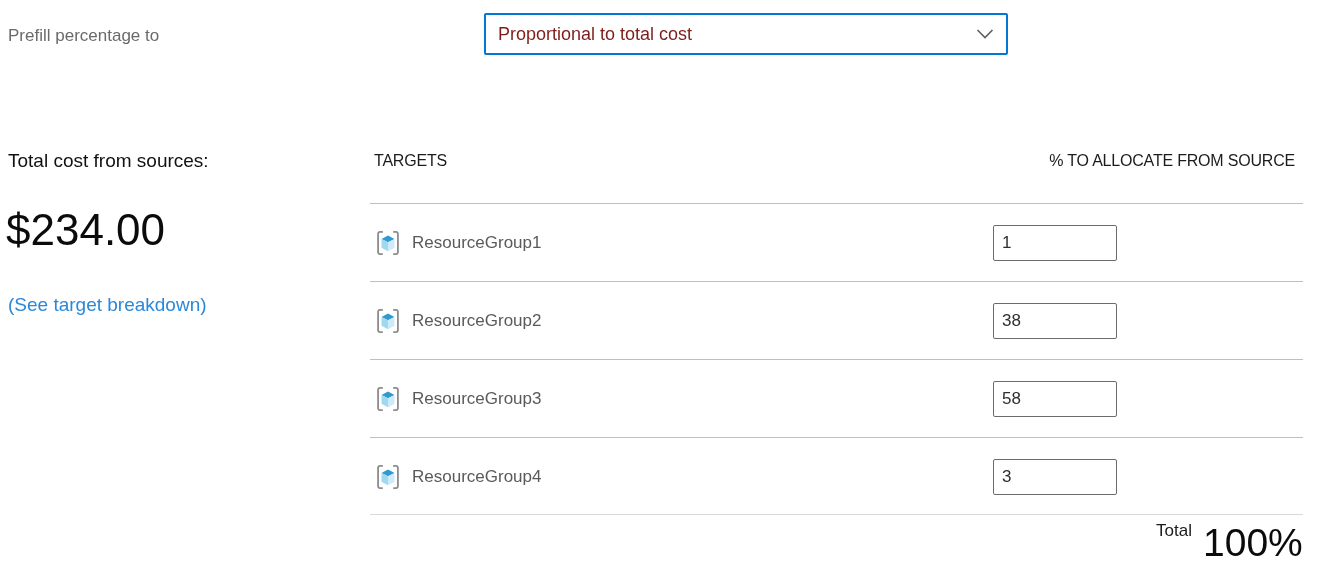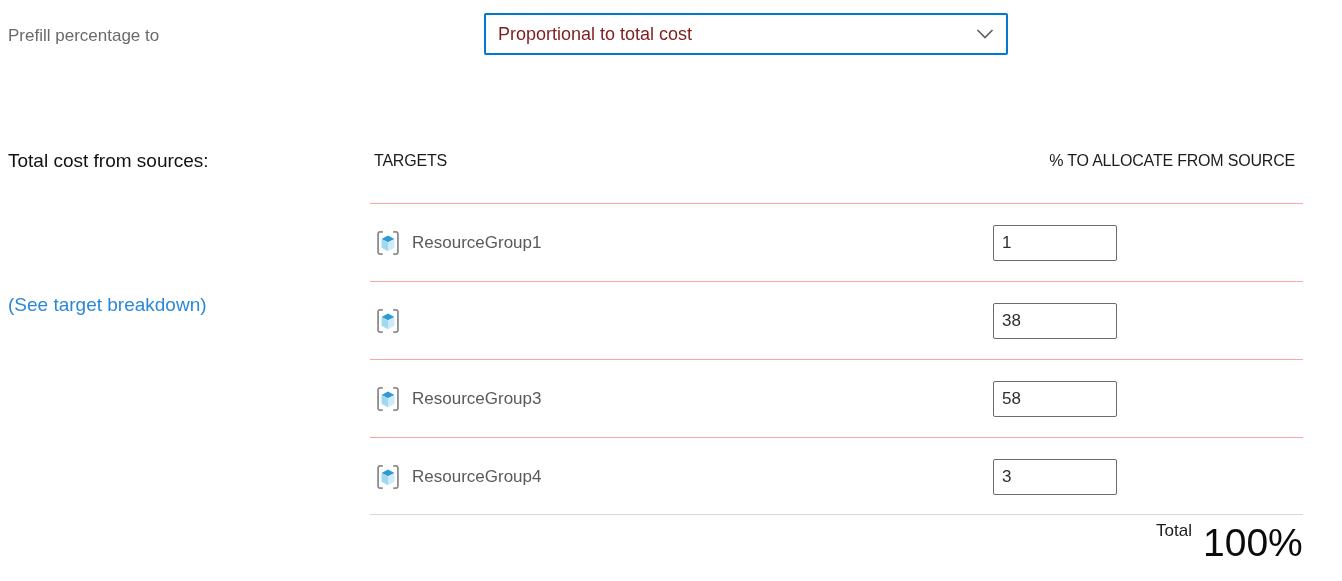--- a/index.html
+++ b/index.html
@@ -106,20 +106,21 @@
   <div class="dropdown">
     <span class="dropdown-value">Proportional to total cost</span>
     <span class="dropdown-chevron">
       <svg width="18" height="12" viewBox="0 0 18 12">
         <polyline points="1.5,2 9,9.5 16.5,2" fill="none" stroke="#5f5f5f" stroke-width="1.6"></polyline>
       </svg>
     </span>
   </div>
 
   <div class="summary-label">Total cost from sources:</div>
+  <div class="summary-amount">$234.00</div>
   <a class="summary-link">(See target breakdown)</a>
 
   <div class="hdr-targets">TARGETS</div>
   <div class="hdr-alloc">% TO ALLOCATE FROM SOURCE</div>
 
   <div class="rows">
 
     <div class="trow">
       <svg class="rg-icon" width="26" height="30" viewBox="0 0 16 18">
         <path d="M4.4,2.2 H3.2 Q1.9,2.2 1.9,3.5 V14.5 Q1.9,15.8 3.2,15.8 H4.4" fill="none" stroke="#8c8c8c" stroke-width="1.1" stroke-linecap="round"></path>
@@ -133,20 +134,21 @@
     </div>
 
     <div class="trow">
       <svg class="rg-icon" width="26" height="30" viewBox="0 0 16 18">
         <path d="M4.4,2.2 H3.2 Q1.9,2.2 1.9,3.5 V14.5 Q1.9,15.8 3.2,15.8 H4.4" fill="none" stroke="#8c8c8c" stroke-width="1.1" stroke-linecap="round"></path>
         <path d="M11.6,2.2 H12.8 Q14.1,2.2 14.1,3.5 V14.5 Q14.1,15.8 12.8,15.8 H11.6" fill="none" stroke="#8c8c8c" stroke-width="1.1" stroke-linecap="round"></path>
         <polygon points="8,4.4 12,6.5 8,8.6 4,6.5" fill="#2f9ad2"></polygon>
         <polygon points="4,6.5 8,8.6 8,14 4,11.9" fill="#9fd9f0"></polygon>
         <polygon points="12,6.5 8,8.6 8,14 12,11.9" fill="#cfeaf8"></polygon>
       </svg>
+      <span class="trow-name">ResourceGroup2</span>
       <input class="pct-input" type="text" value="38" style="">
     </div>
 
     <div class="trow">
       <svg class="rg-icon" width="26" height="30" viewBox="0 0 16 18">
         <path d="M4.4,2.2 H3.2 Q1.9,2.2 1.9,3.5 V14.5 Q1.9,15.8 3.2,15.8 H4.4" fill="none" stroke="#8c8c8c" stroke-width="1.1" stroke-linecap="round"></path>
         <path d="M11.6,2.2 H12.8 Q14.1,2.2 14.1,3.5 V14.5 Q14.1,15.8 12.8,15.8 H11.6" fill="none" stroke="#8c8c8c" stroke-width="1.1" stroke-linecap="round"></path>
         <polygon points="8,4.4 12,6.5 8,8.6 4,6.5" fill="#2f9ad2"></polygon>
         <polygon points="4,6.5 8,8.6 8,14 4,11.9" fill="#9fd9f0"></polygon>
         <polygon points="12,6.5 8,8.6 8,14 12,11.9" fill="#cfeaf8"></polygon>

